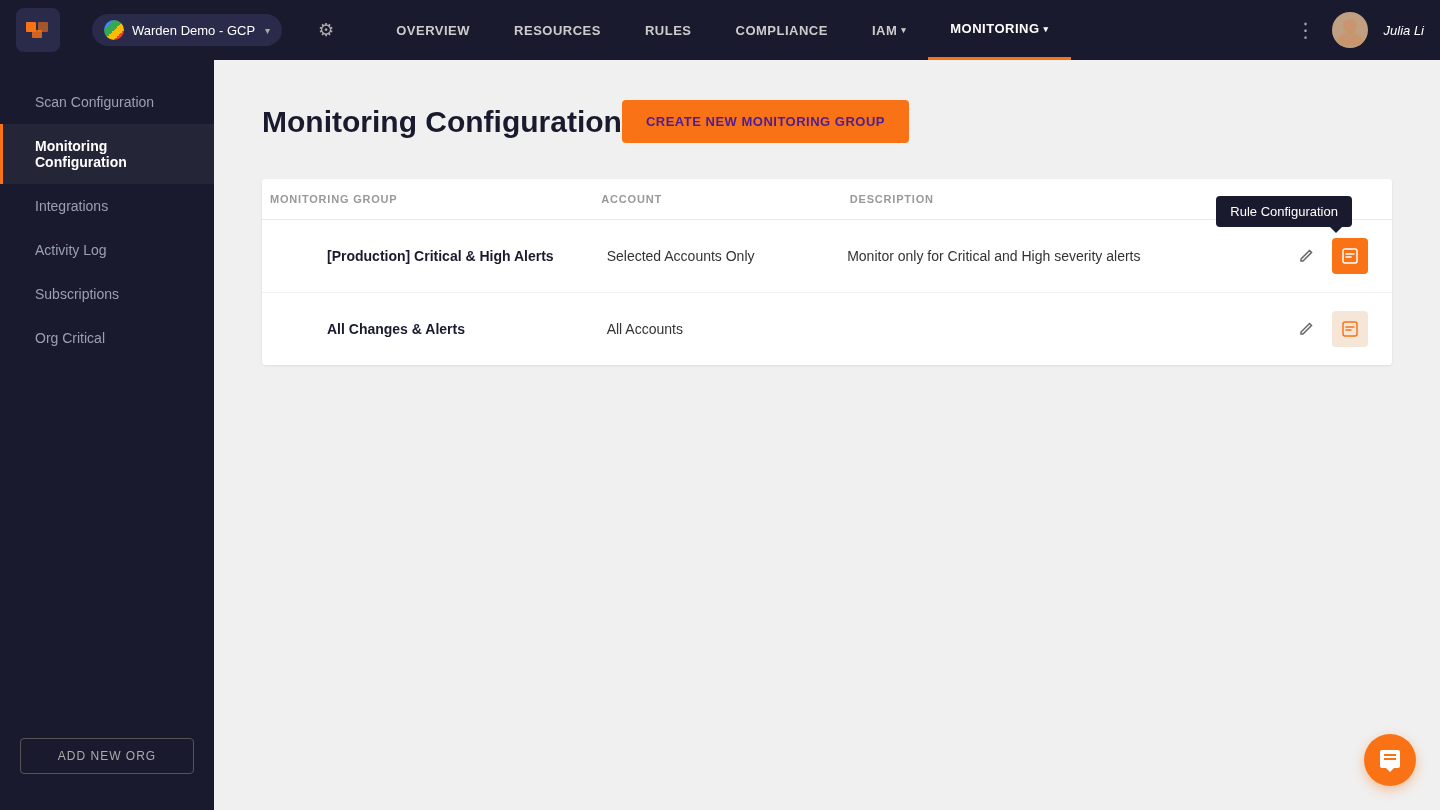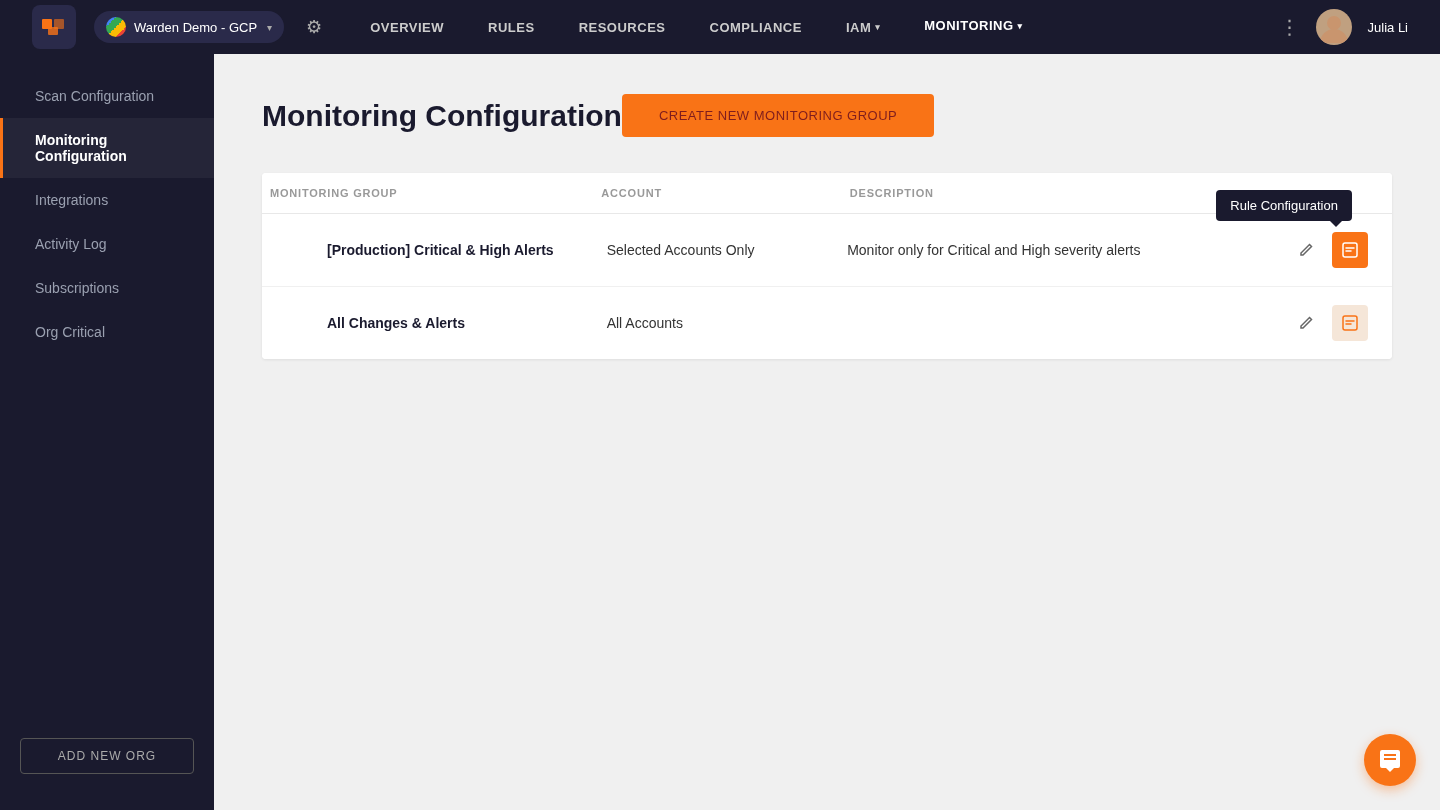--- a/index.html
+++ b/index.html
@@ -1,26 +1,26 @@
 <!DOCTYPE html>
 <html><head>
   <meta charset="utf-8">
   <style>
     * { box-sizing: border-box; margin: 0; padding: 0; }
     body { font-family: -apple-system, BlinkMacSystemFont, 'Segoe UI', sans-serif; background: #f0f0f0; width: 1440px; height: 810px; overflow: hidden; display: flex; flex-direction: column; }
 
     
     .topnav {
       background: #1a1a2e;
-      height: 54px;
+      height: 60px;
       display: flex;
       align-items: center;
-      padding: 0 32px;
-      flex-shrink: 0;
-      gap: 2px;
+      padding: 0 16px;
+      flex-shrink: 0;
+      gap: 16px;
     }
     .topnav-logo {
       width: 44px; height: 44px;
       background: #2a2a4a;
       border-radius: 8px;
       display: flex; align-items: center; justify-content: center;
       margin-right: 16px;
       flex-shrink: 0;
     }
     .topnav-logo svg { width: 28px; height: 28px; }
@@ -63,21 +63,21 @@
       display: flex; align-items: center; gap: 16px;
       flex-shrink: 0;
     }
     .topnav-dots { color: #aaa; font-size: 20px; cursor: pointer; }
     .topnav-avatar {
       width: 36px; height: 36px; border-radius: 50%;
       background: #c0a080;
       overflow: hidden;
       display: flex; align-items: center; justify-content: center;
     }
-    .topnav-username { color: #fff; font-size: 13px; font-weight: 500; }
+    .topnav-username { color: #fff; font-size: 13px; font-weight: 500; font-style: italic; }
 
     
     .main-layout {
       display: flex;
       flex: 1;
       overflow: hidden;
     }
 
     
     .sidebar {
@@ -131,26 +131,26 @@
       justify-content: flex-start;
       margin-bottom: 36px;
     }
     .page-title {
       font-size: 30px;
       font-weight: 700;
       color: #1a1a2e;
     }
     .create-btn {
       background: #f97316;
-      color: #7f1d1d;
+      color: #4c1d95;
       border: none;
       border-radius: 4px;
-      padding: 14px 37px;
+      padding: 14px 24px;
       font-size: 13px;
-      font-weight: 400;
+      font-weight: 700;
       letter-spacing: 0.5px;
       cursor: pointer;
       white-space: nowrap;
     }
 
     
     .table-container {
       background: #fff;
       border-radius: 4px;
       overflow: hidden;
@@ -271,22 +271,22 @@
   <div class="topnav-org">
     <div class="gcp-icon"></div>
     <span class="topnav-org-label">Warden Demo - GCP</span>
     <span class="topnav-org-chevron">▾</span>
   </div>
 
   <span class="topnav-gear">⚙</span>
 
   <div class="topnav-links">
     <a class="topnav-link">OVERVIEW</a>
+    <a class="topnav-link">RESOURCES</a>
     <a class="topnav-link">RULES</a>
-    <a class="topnav-link">RESOURCES</a>
     <a class="topnav-link">COMPLIANCE</a>
     <a class="topnav-link">IAM <span class="chevron">▾</span></a>
     <a class="topnav-link active">MONITORING <span class="chevron">▾</span></a>
   </div>
 
   <div class="topnav-right">
     <span class="topnav-dots">⋮</span>
     <div class="topnav-avatar">
       <svg viewBox="0 0 36 36" fill="none">
         <circle cx="18" cy="14" r="7" fill="#c9956e"></circle>

